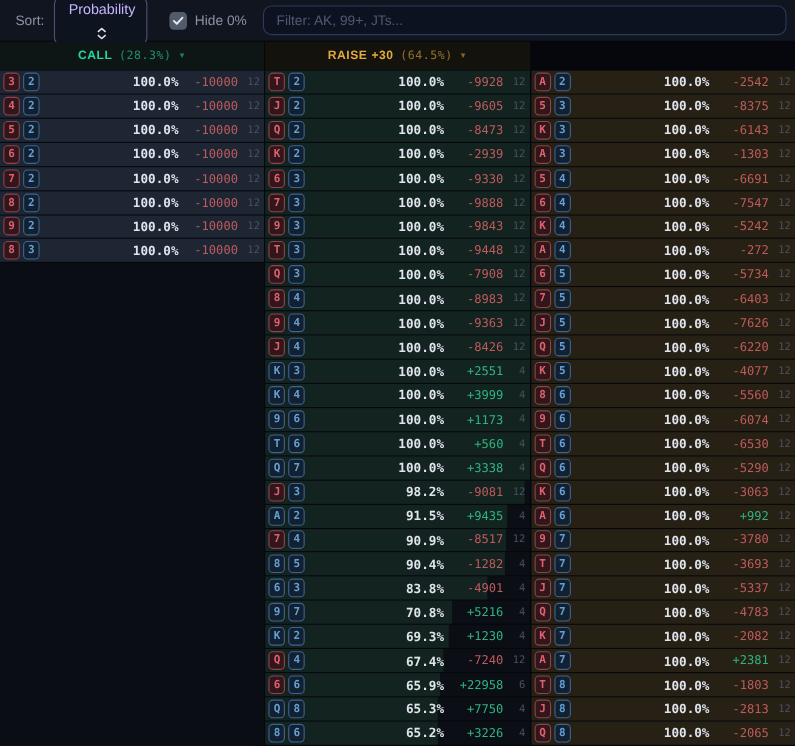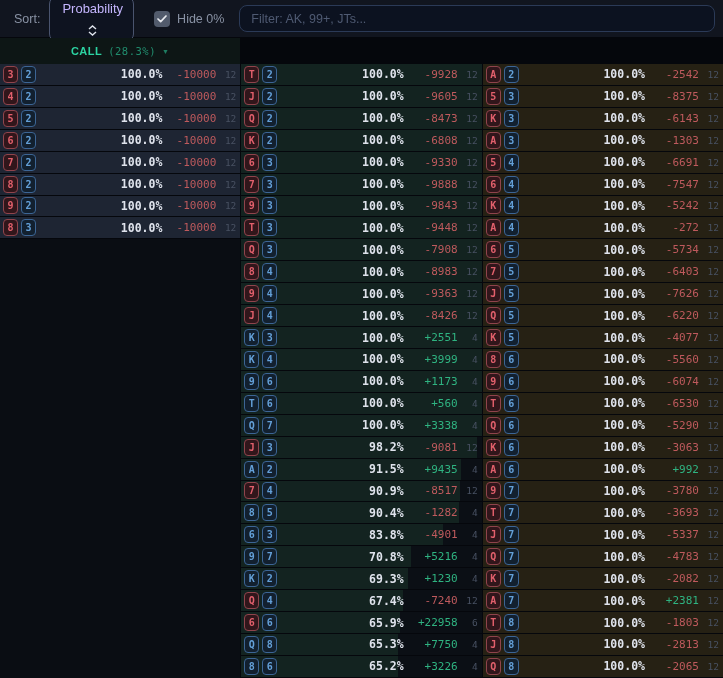--- a/index.html
+++ b/index.html
@@ -124,20 +124,25 @@
   </div>
   <input class="filter-input" type="text" placeholder="Filter: AK, 99+, JTs..." style="">
 </div>
 
 <div class="headers">
   <div class="header-cell" style="color: rgb(44, 211, 162); background: rgb(13, 22, 21);">
     <span>CALL</span>
     <span class="header-freq">(28.3%)</span>
     <span class="header-caret">▼</span>
   </div>
+  <div class="header-cell" style="color: rgb(226, 170, 60); background: rgb(20, 18, 12);">
+    <span>RAISE +30</span>
+    <span class="header-freq">(64.5%)</span>
+    <span class="header-caret">▼</span>
+  </div>
 </div>
 
 <div class="grid">
   <div class="col">
       <div class="row">
         <div class="fill" style="width: 100%; background: rgb(30, 37, 51);"></div>
         <div class="row-content">
           <span class="card red">3</span>
           <span class="card blue">2</span>
           <span class="pct">100.0%</span>
@@ -246,21 +251,21 @@
           <span class="ev neg">-8473</span>
           <span class="cnt">12</span>
         </div>
       </div>
       <div class="row">
         <div class="fill" style="width: 100%; background: rgb(19, 35, 32);"></div>
         <div class="row-content">
           <span class="card red">K</span>
           <span class="card blue">2</span>
           <span class="pct">100.0%</span>
-          <span class="ev neg">-6808</span>
+          <span class="ev neg">-2939</span>
           <span class="cnt">12</span>
         </div>
       </div>
       <div class="row">
         <div class="fill" style="width: 100%; background: rgb(19, 35, 32);"></div>
         <div class="row-content">
           <span class="card red">6</span>
           <span class="card blue">3</span>
           <span class="pct">100.0%</span>
           <span class="ev neg">-9330</span>

